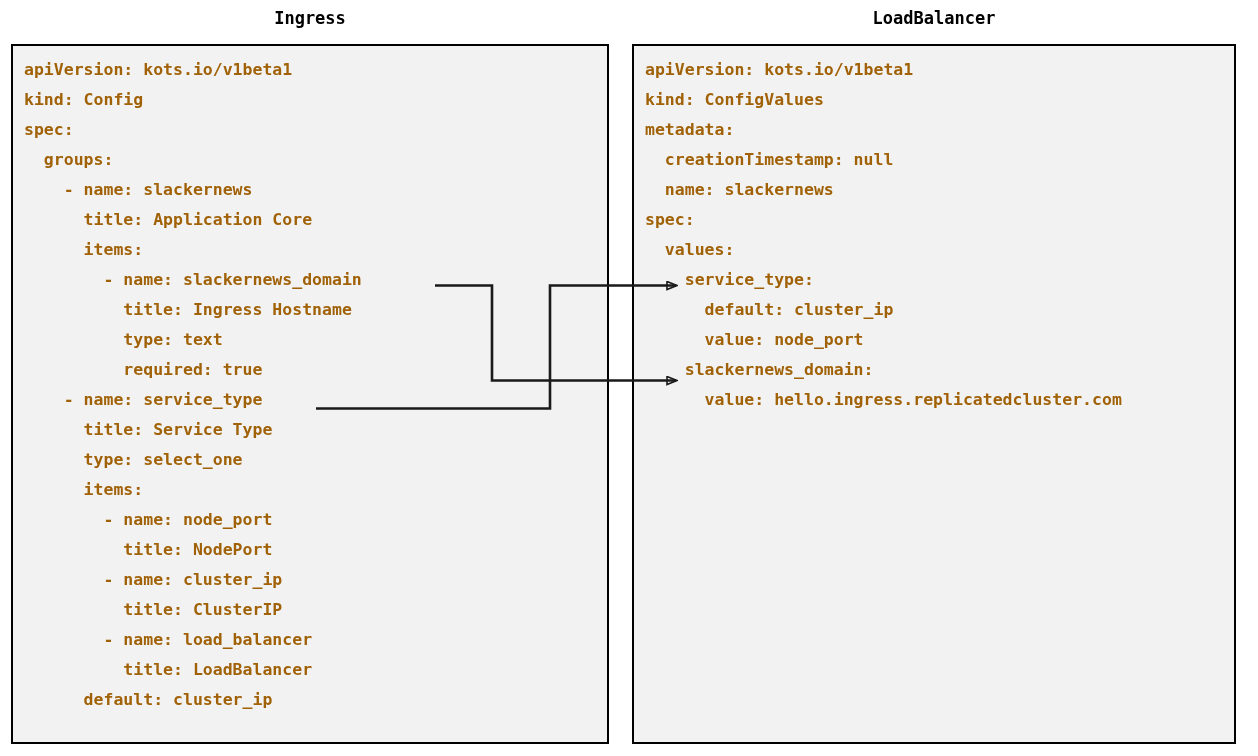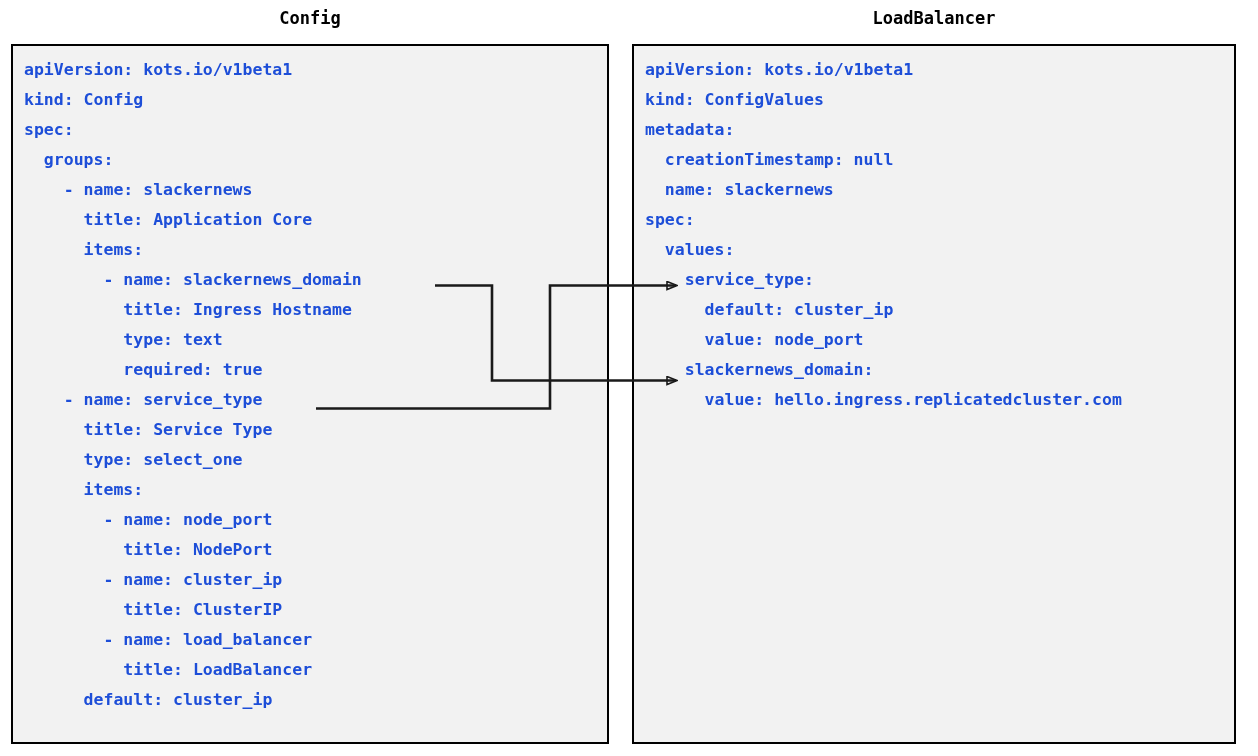--- a/index.html
+++ b/index.html
@@ -61,21 +61,21 @@
   
   .yaml {
     position: absolute;
     left: 11px;
     top: 9px;
     margin: 0;
     font-family: "DejaVu Sans Mono", "Liberation Mono", monospace;
     font-size: 16.5px;
     font-weight: bold;
     line-height: 30px;
-    color: #1d4ed8;
+    color: #a16207;
     white-space: pre;
     letter-spacing: 0px;
   }
   .yaml .line {
     display: block;
     height: 30px;
     white-space: pre;
   }
 
   
@@ -86,21 +86,21 @@
     width: 1258px;
     height: 756px;
     pointer-events: none;
   }
 </style>
 </head>
 <body>
 
 <div class="stage">
 
-  <div class="panel-title" id="title-config">Config</div>
+  <div class="panel-title" id="title-config">Ingress</div>
 
   <div class="panel-title" id="title-values">LoadBalancer</div>
 
   <div class="panel" id="panel-config">
     <pre class="yaml" id="yaml-config"><span class="line">apiVersion: kots.io/v1beta1</span><span class="line">kind: Config</span><span class="line">spec:</span><span class="line">  groups:</span><span class="line">    - name: slackernews</span><span class="line">      title: Application Core</span><span class="line">      items:</span><span class="line">        - name: slackernews_domain</span><span class="line">          title: Ingress Hostname</span><span class="line">          type: text</span><span class="line">          required: true</span><span class="line">    - name: service_type</span><span class="line">      title: Service Type</span><span class="line">      type: select_one</span><span class="line">      items:</span><span class="line">        - name: node_port</span><span class="line">          title: NodePort</span><span class="line">        - name: cluster_ip</span><span class="line">          title: ClusterIP</span><span class="line">        - name: load_balancer</span><span class="line">          title: LoadBalancer</span><span class="line">      default: cluster_ip</span></pre>
   </div>
 
   <div class="panel" id="panel-values">
     <pre class="yaml" id="yaml-values"><span class="line">apiVersion: kots.io/v1beta1</span><span class="line">kind: ConfigValues</span><span class="line">metadata:</span><span class="line">  creationTimestamp: null</span><span class="line">  name: slackernews</span><span class="line">spec:</span><span class="line">  values:</span><span class="line">    service_type:</span><span class="line">      default: cluster_ip</span><span class="line">      value: node_port</span><span class="line">    slackernews_domain:</span><span class="line">      value: hello.ingress.replicatedcluster.com</span></pre>
   </div>

